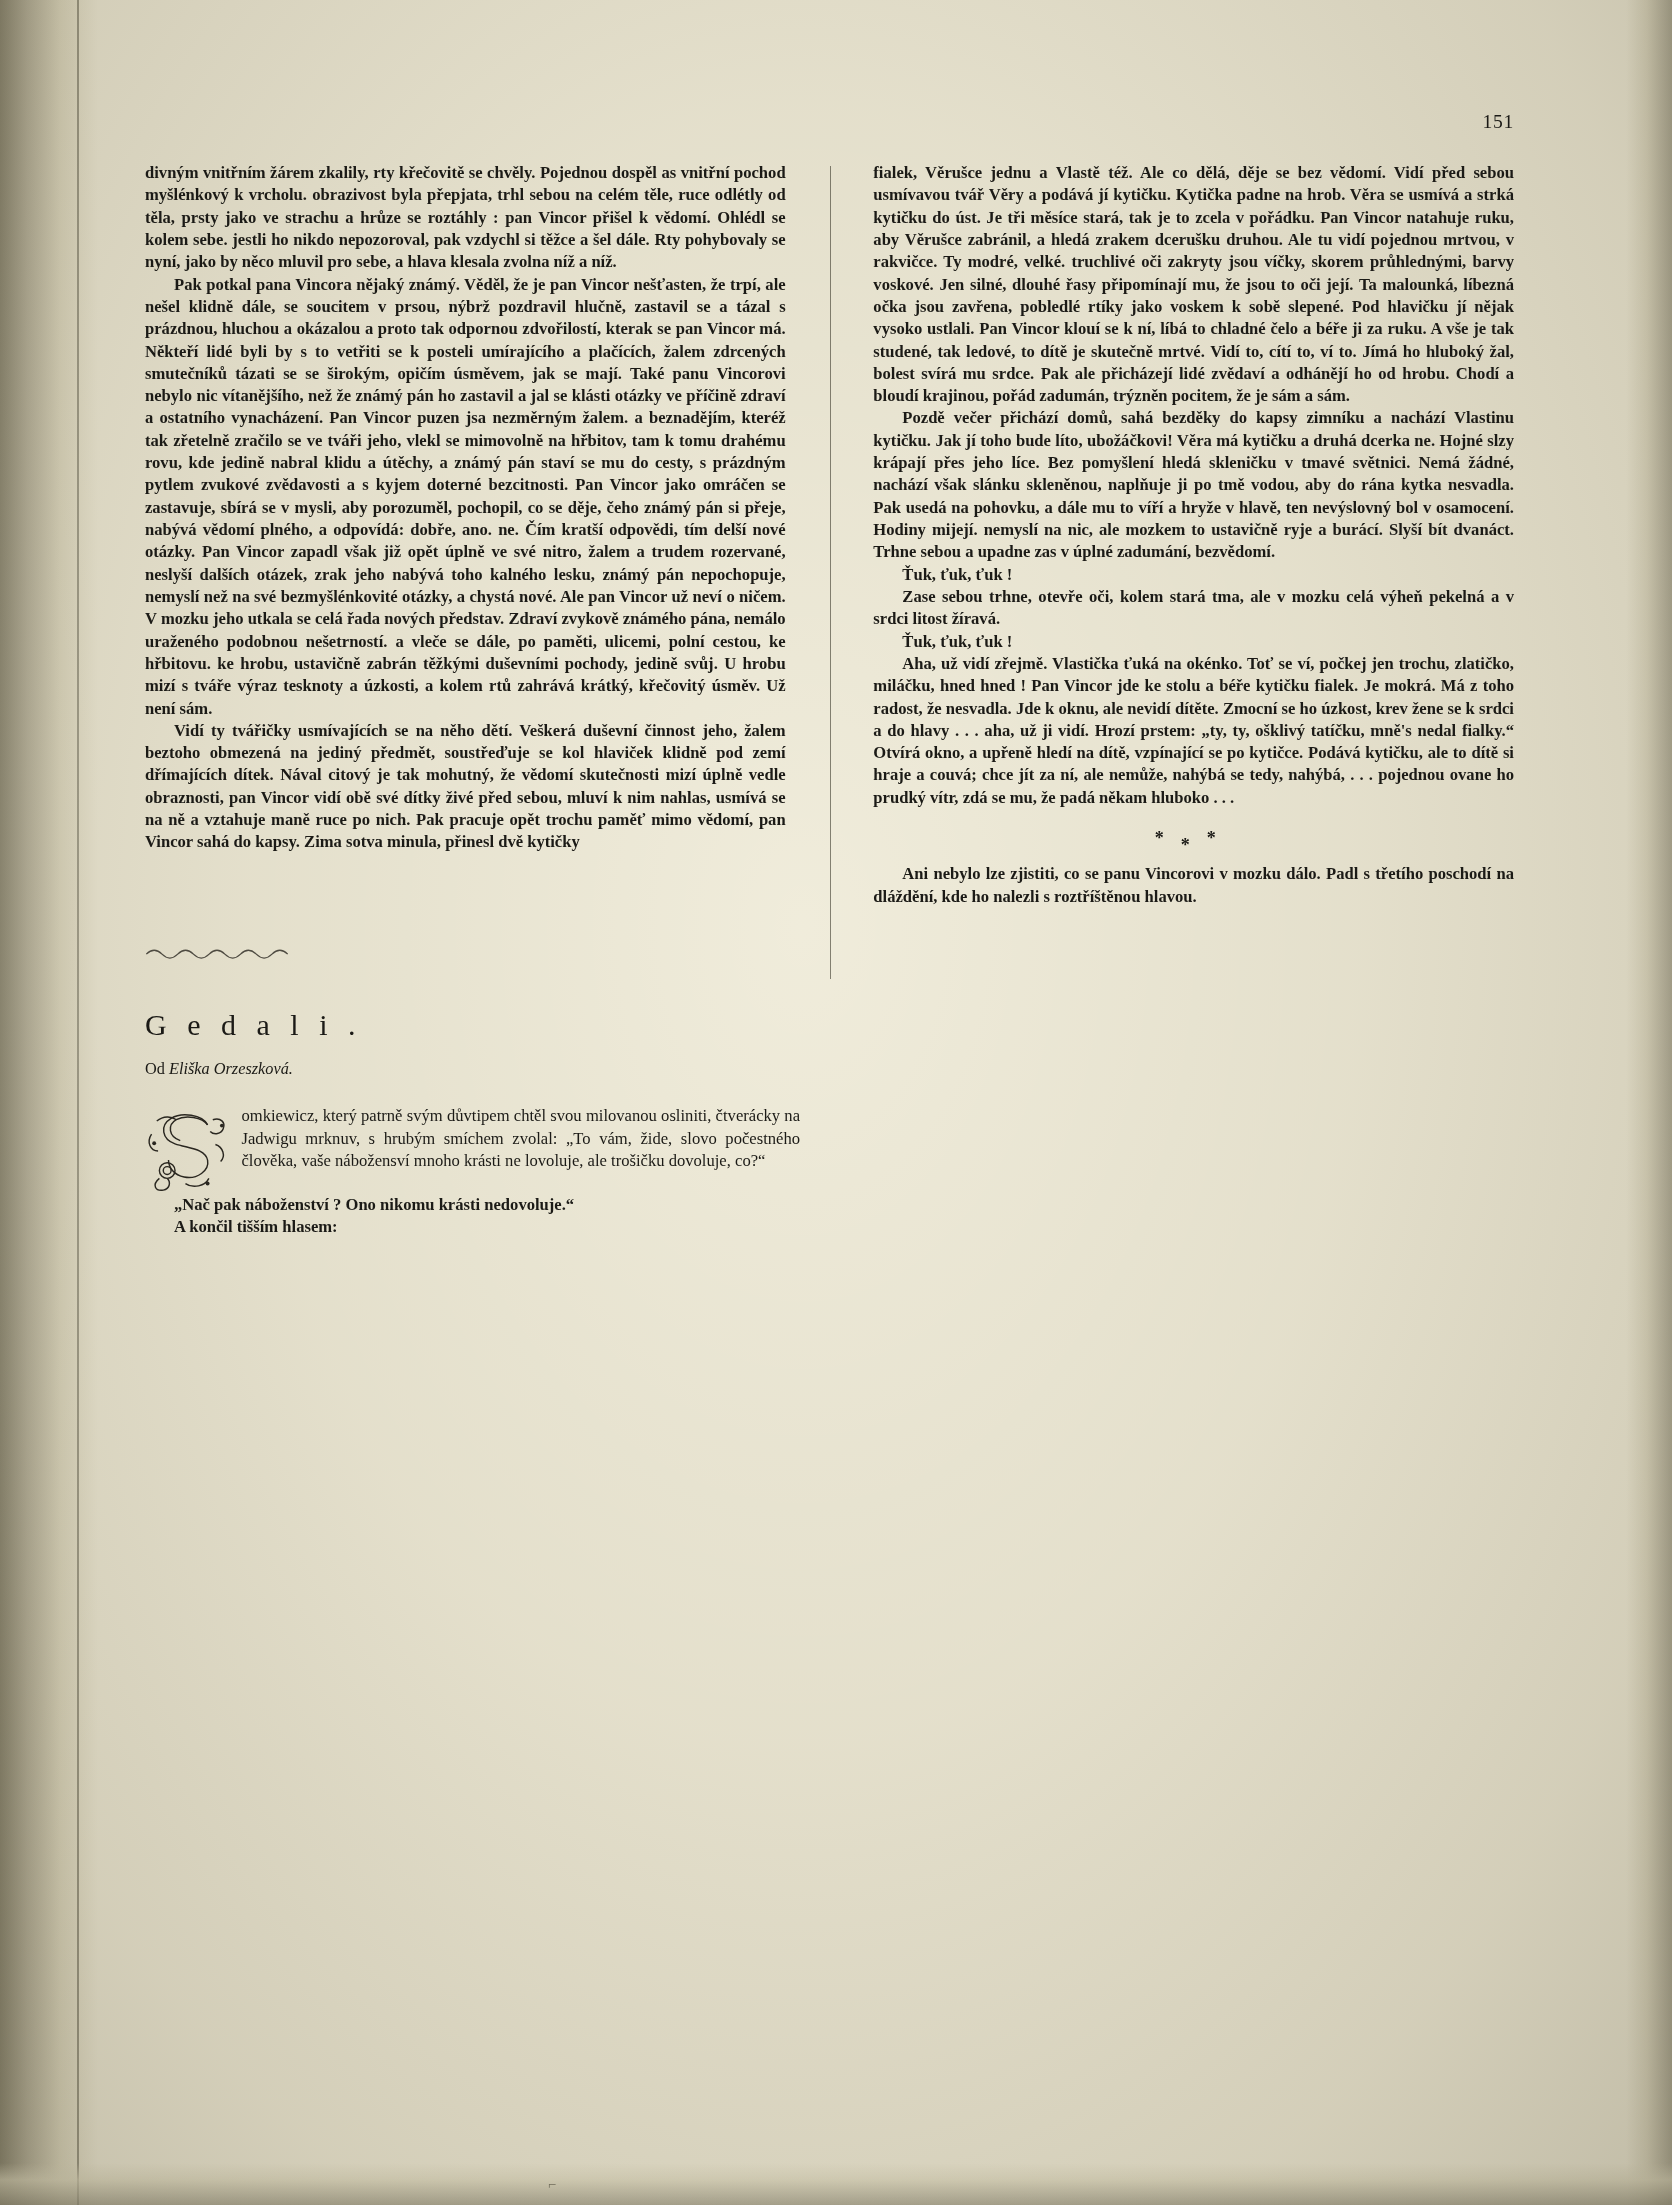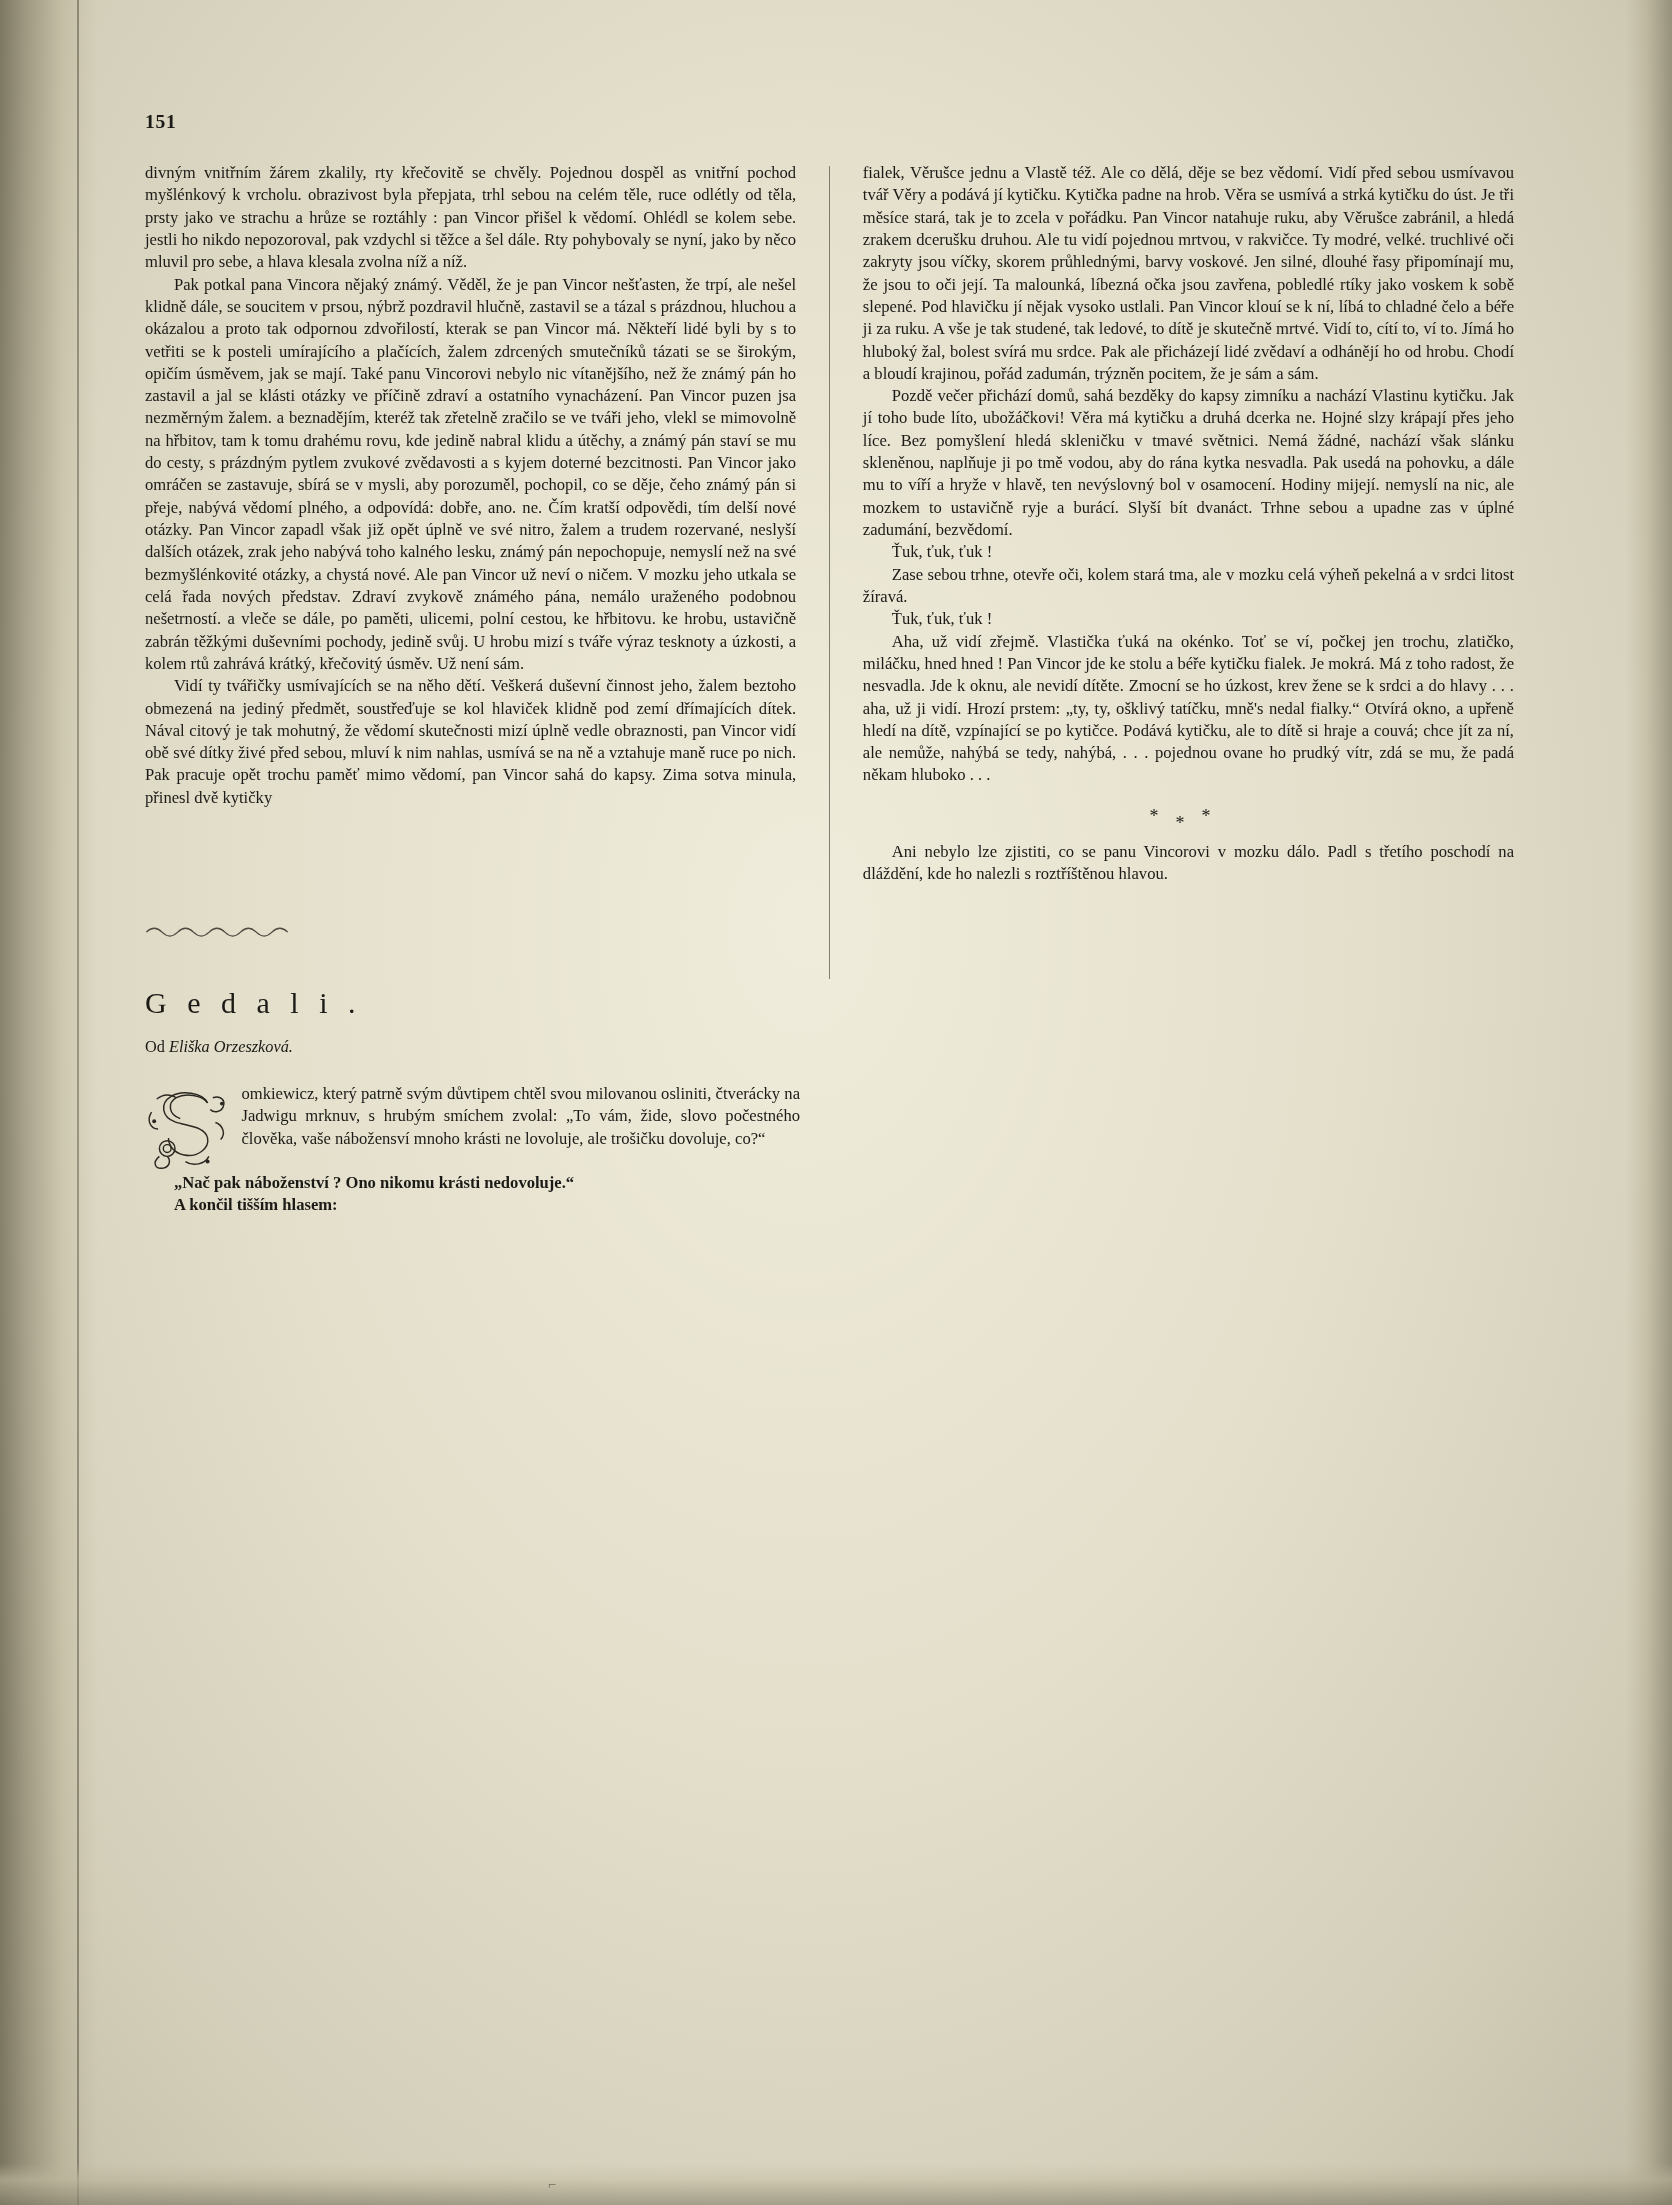--- a/index.html
+++ b/index.html
@@ -60,32 +60,32 @@
 
   .content {
     position: absolute;
     left: 145px;
     top: 111px;
     width: 1369px;
     z-index: 4;
   }
 
   .folio {
-    text-align: left;
+    text-align: right;
     font-size: 19.6px;
     letter-spacing: 0.7px;
     margin-bottom: 29px;
     font-family: "Liberation Serif", serif;
-    font-weight: bold;
   }
 
   .cols {
     display: flex;
-    gap: 4px;
-    position: relative;
+    gap: 15px;
+    position: relative;
+    font-weight: bold;
   }
   .col {
     width: 655px;
     font-size: 16.6px;
     line-height: 1.345;
     text-align: justify;
     hyphens: manual;
   }
   .gutter {
     width: 59px;

